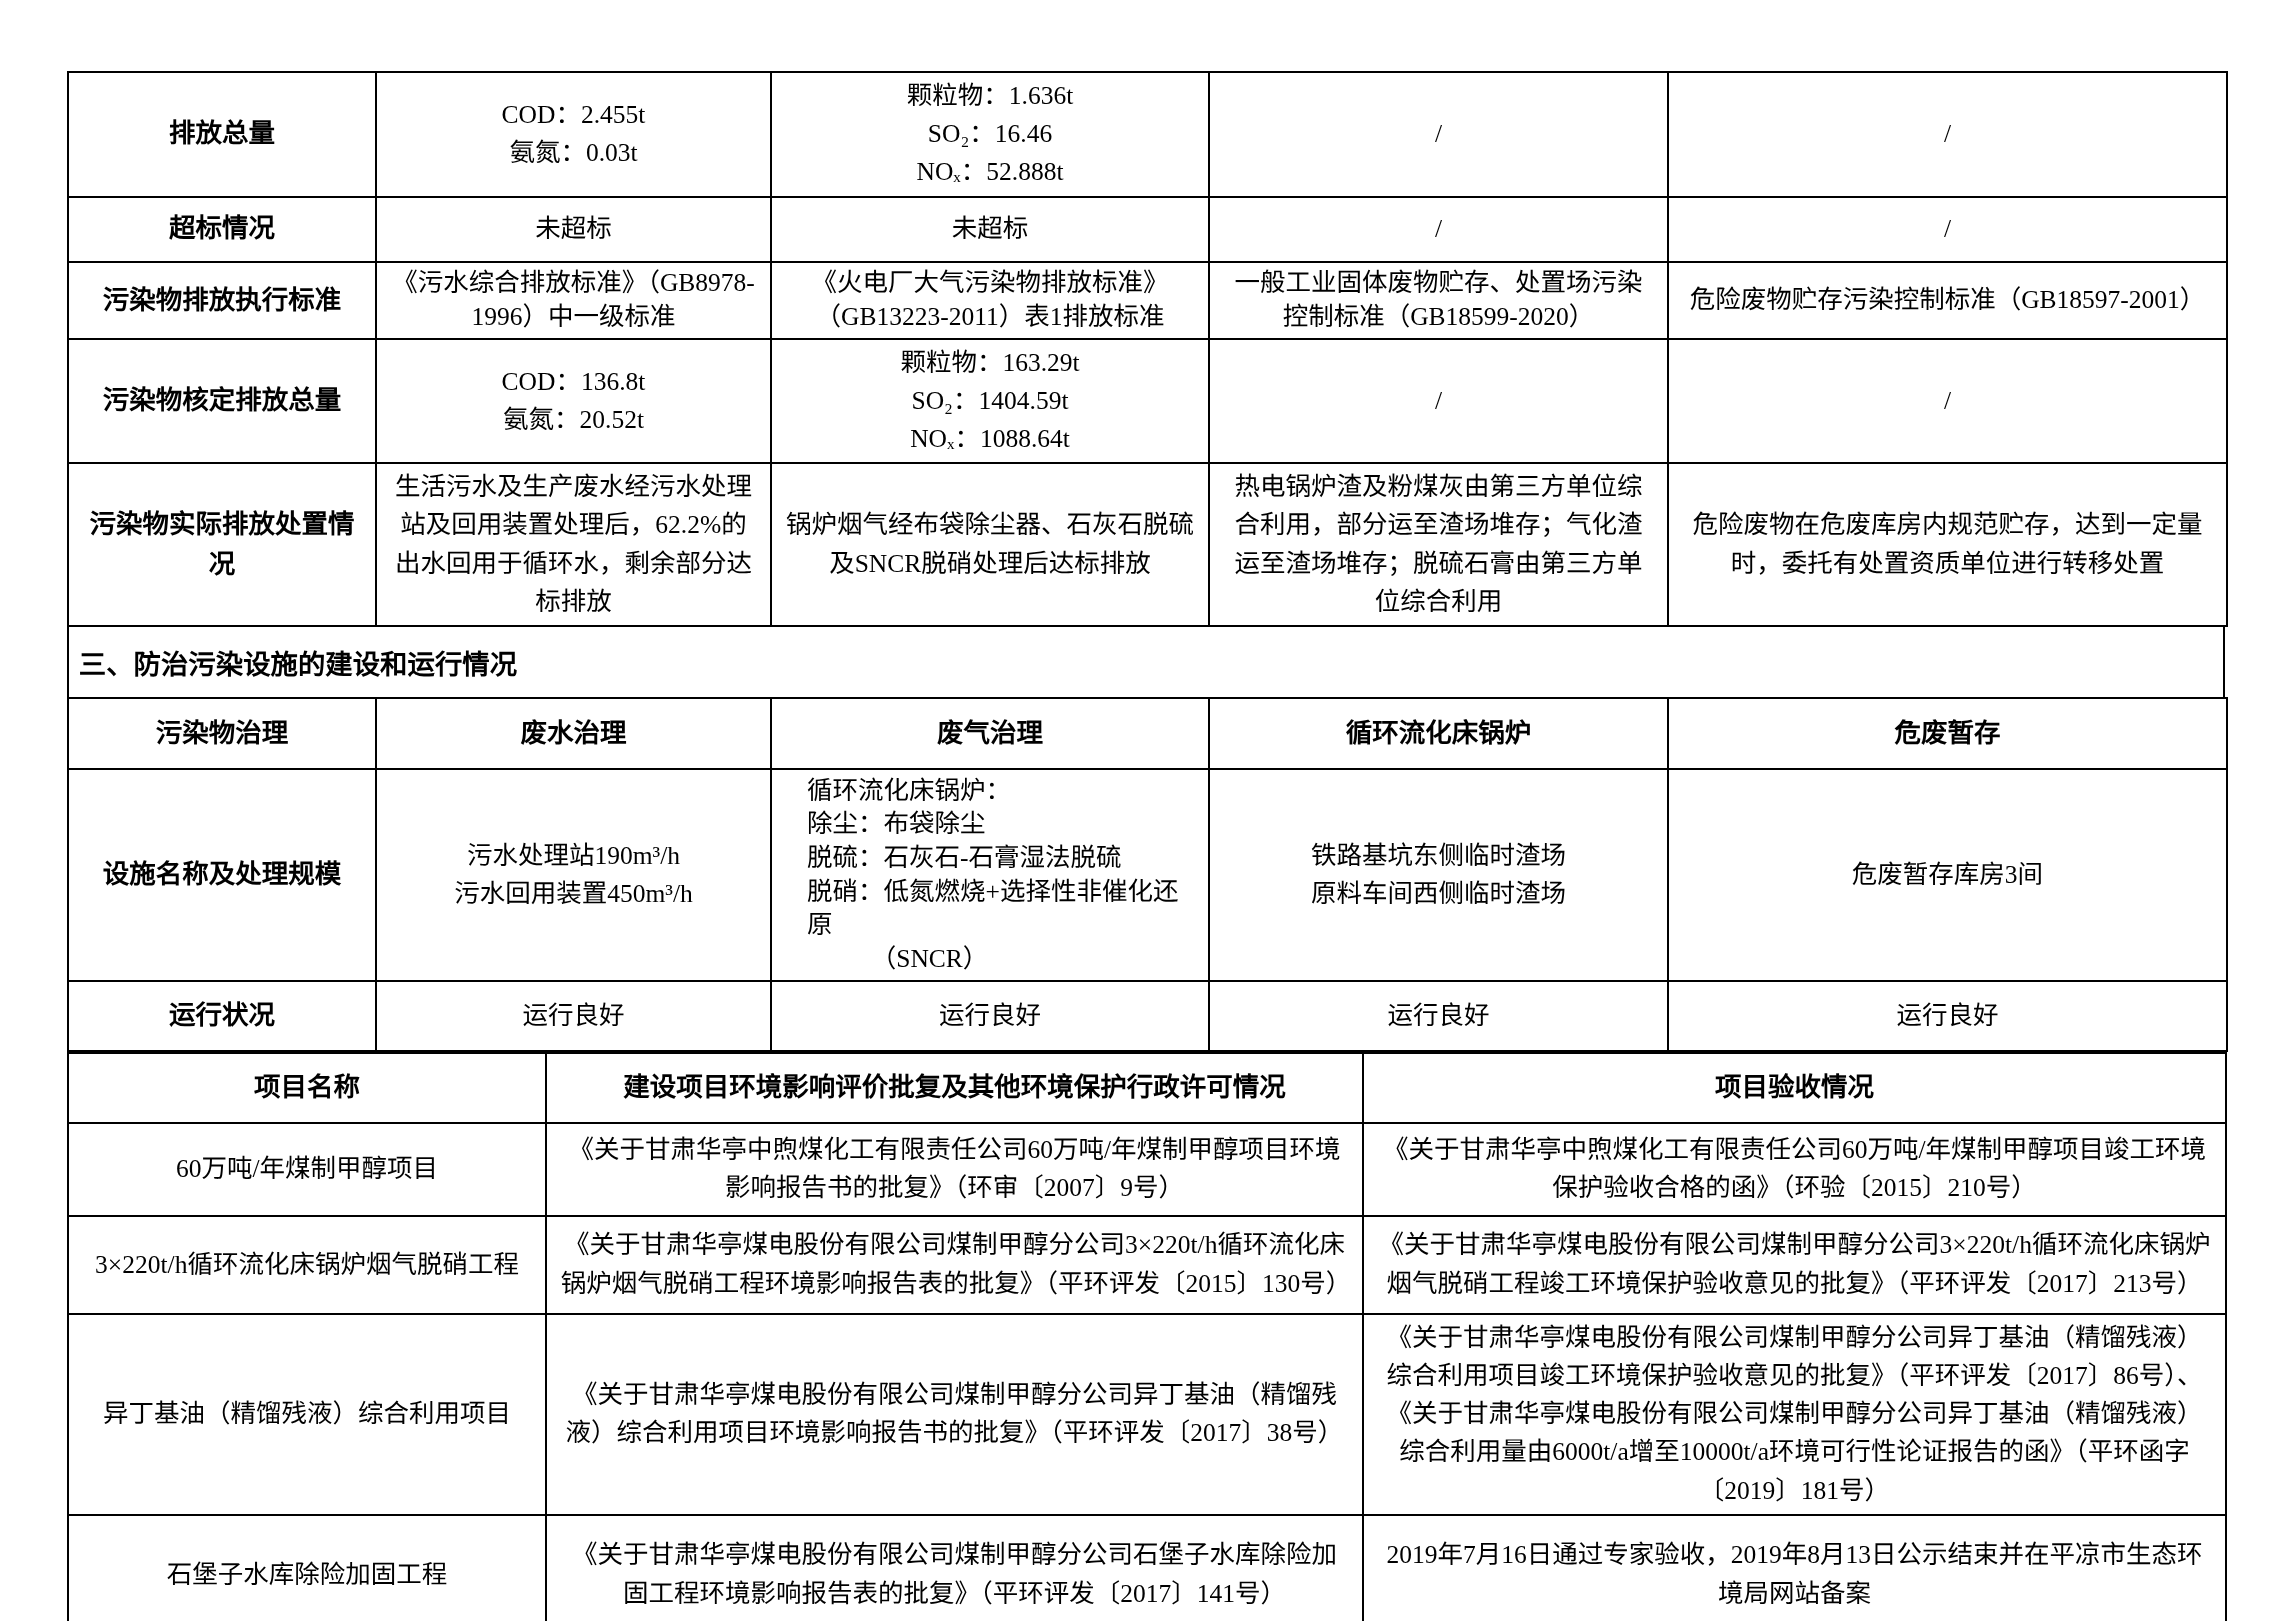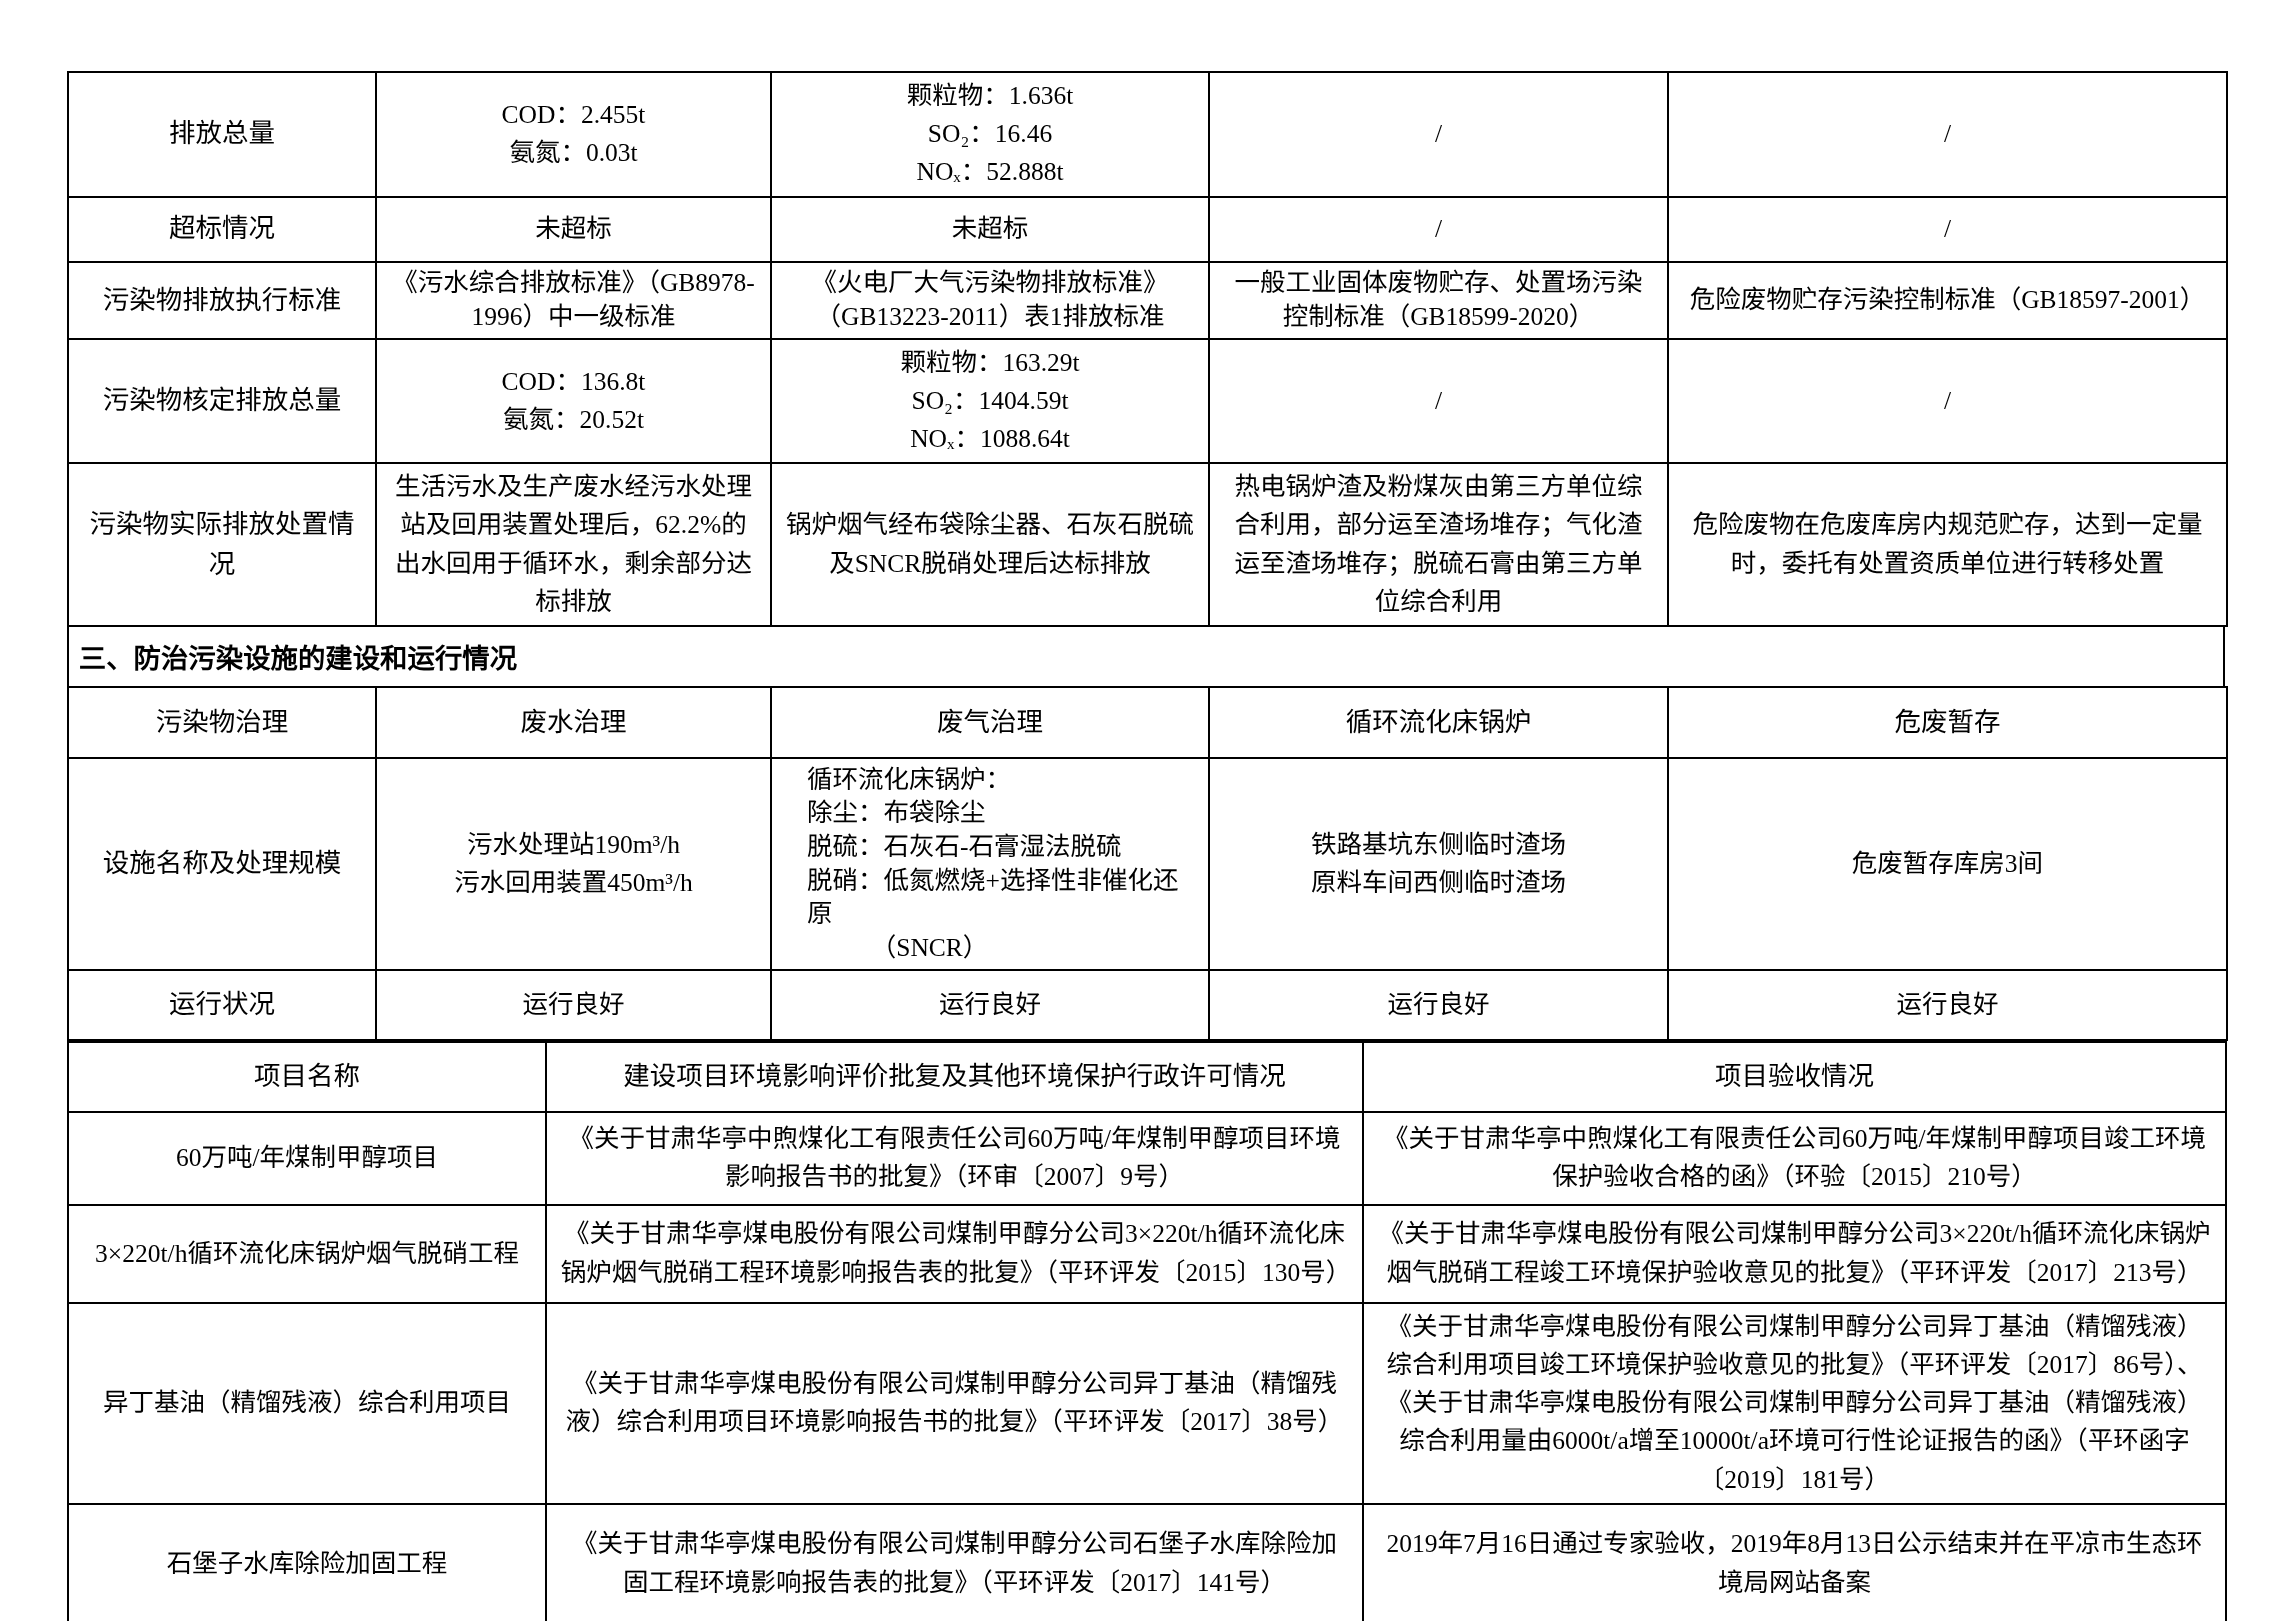--- a/index.html
+++ b/index.html
@@ -15,33 +15,33 @@
   td,th{
     border:2.9px solid #000;
     font-size:25.5px;line-height:1.5;
     text-align:center;vertical-align:middle;
     padding:3.9px 13.7px;
     font-weight:normal;
     white-space:pre-line;
     word-break:break-word;
     overflow:hidden;
   }
-  th,.lbl{font-weight:normal;font-size:26.5px;}
+  th,.lbl{font-weight:bold;font-size:26.5px;}
   .tight{line-height:1.32;}
   .left{text-align:left;padding-left:35px;padding-right:9.8px;border-radius:18px;}
   .section-bar{
     border-left:2.9px solid #000;border-right:2.9px solid #000;
     display:flex;align-items:center;
     font-weight:bold;font-size:27.4px;
     padding:0 9.8px;box-sizing:border-box;
   }
   .h118{height:116px}.h66{height:65px}.h76{height:74px}.h146{height:143px}
   .h62{height:71px}.h165{height:162px}.h56{height:70px}
   .h95{height:93px}.h104{height:98px}.h196{height:192px}.h122{height:120px}
-  .sb3{height:59px}.sb4{height:54px}
+  .sb3{height:70px}.sb4{height:54px}
   col.c1{width:308px}col.c2{width:395px}col.c3{width:438px}col.c4{width:459px}col.c5{width:559px}
   col.p1{width:478px}col.p2{width:817px}col.p3{width:863px}
 </style>
 </head>
 <body>
 
 <div class="page">
   <div class="content">
 
     <table>

